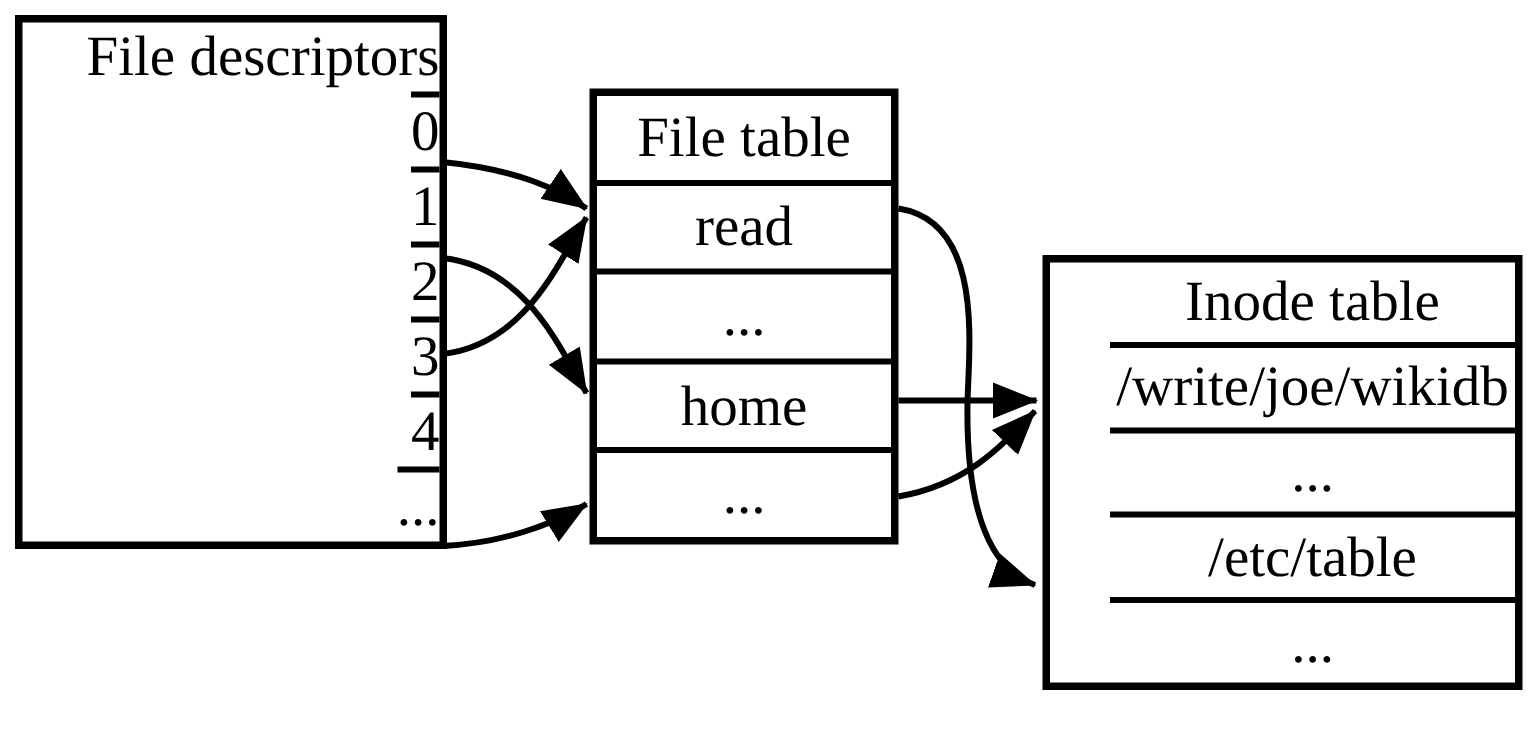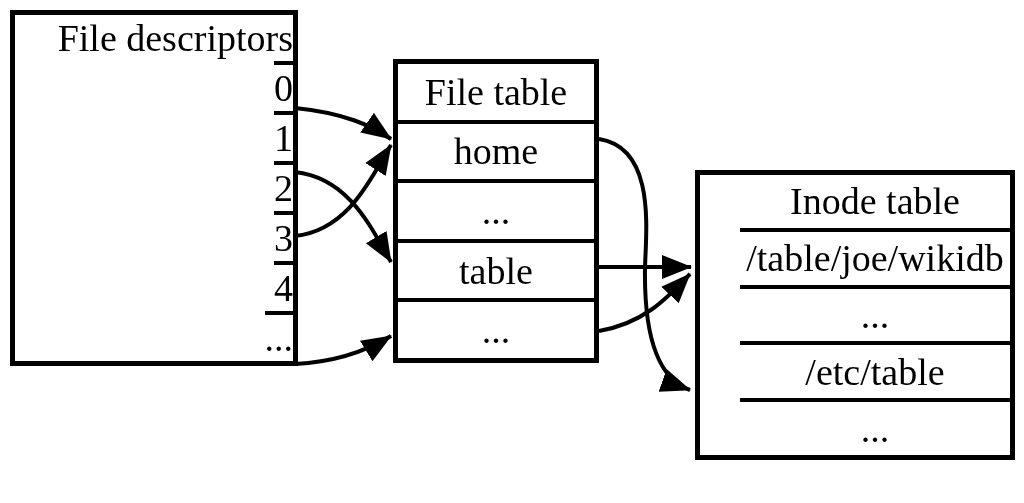--- a/index.html
+++ b/index.html
@@ -60,29 +60,29 @@
     <div class="row">0</div>
     <div class="row">1</div>
     <div class="row">2</div>
     <div class="row">3</div>
     <div class="row">4</div>
     <div class="row">...</div>
   </div>
 
   <div class="tbl" style="left:393px; top:59px; width:206px; height:304px;">
     <div class="row">File table</div>
+    <div class="row">read</div>
+    <div class="row">...</div>
     <div class="row">home</div>
-    <div class="row">...</div>
-    <div class="row">table</div>
     <div class="row">...</div>
   </div>
 
   <div class="tbl" style="left:695px; top:170px; width:320px; height:290px;padding-left:40px;">
     <div class="row">Inode table</div>
-    <div class="row">/table/joe/wikidb</div>
+    <div class="row">/write/joe/wikidb</div>
     <div class="row">...</div>
     <div class="row">/etc/table</div>
     <div class="row">...</div>
   </div>
 
   <svg class="edges" viewBox="0 0 1024 503" xmlns="http://www.w3.org/2000/svg">
     <defs>
       <marker id="arrow" markerUnits="userSpaceOnUse" markerWidth="32" markerHeight="26" refX="29" refY="13" orient="auto">
         <path d="M0,1 L30,13 L0,25 Z" fill="#000000"></path>
       </marker>

